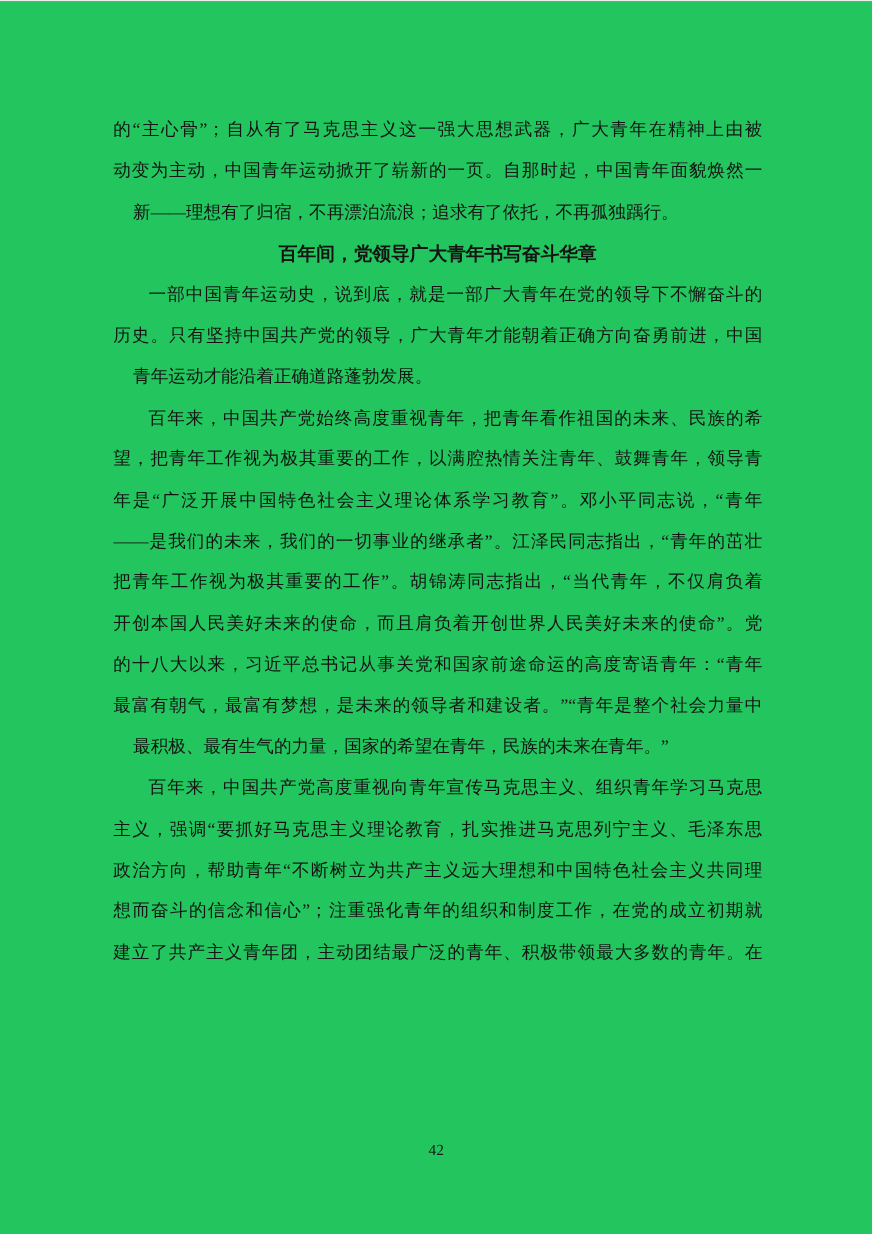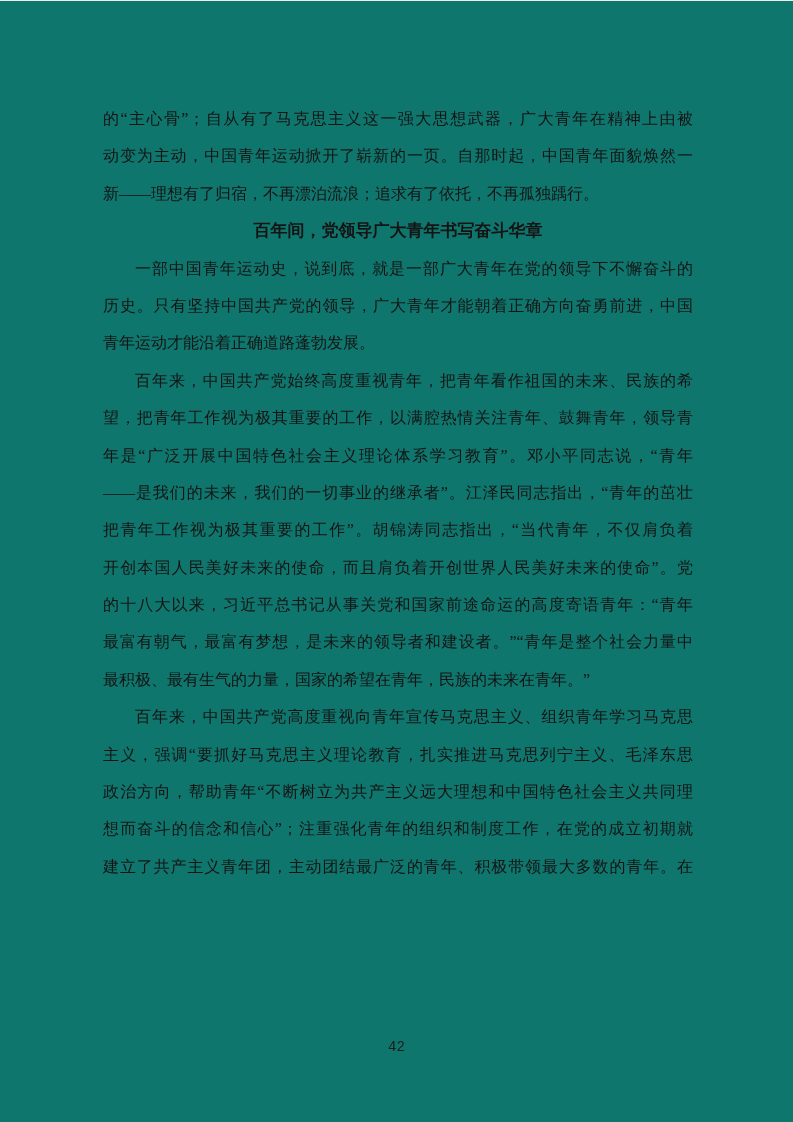--- a/index.html
+++ b/index.html
@@ -4,21 +4,21 @@
 <style>
   html, body {
     margin: 0;
     padding: 0;
     background: #ffffff;
   }
   .page {
     position: relative;
     width: 793px;
     height: 1122px;
-    background: #0f766e;
+    background: #22c55e;
     overflow: hidden;
     font-family: "Liberation Serif", "DejaVu Serif", serif;
     color: #141414;
     border-top: 1px solid #ececec;
     box-sizing: border-box;
   }
   .content {
     position: absolute;
     left: 103px;
     top: 99px;
@@ -32,39 +32,40 @@
     text-align-last: justify;
     white-space: nowrap;
     overflow: hidden;
   }
   .line.indent {
     text-indent: 32px;
   }
   .line.end {
     text-align: left;
     text-align-last: left;
+    margin-left: 18px;
   }
   .heading {
     font-size: 17px;
     font-weight: bold;
     text-align: center;
     line-height: 37.4px;
     height: 37.4px;
     white-space: nowrap;
   }
   .page-number {
     position: absolute;
     left: 0;
     right: 0;
     top: 1037px;
     text-align: center;
     font-size: 14px;
     line-height: 18px;
     color: #1c1c1c;
-    font-family: Liberation Mono, monospace;
+    font-family: Liberation Serif, serif;
   }
 </style>
 </head>
 <body>
 
 <div class="page">
   <div class="content" id="doc-content">
       <div class="line">的“主心骨”；自从有了马克思主义这一强大思想武器，广大青年在精神上由被</div>
       <div class="line">动变为主动，中国青年运动掀开了崭新的一页。自那时起，中国青年面貌焕然一</div>
       <div class="line end">新——理想有了归宿，不再漂泊流浪；追求有了依托，不再孤独踽行。</div>

